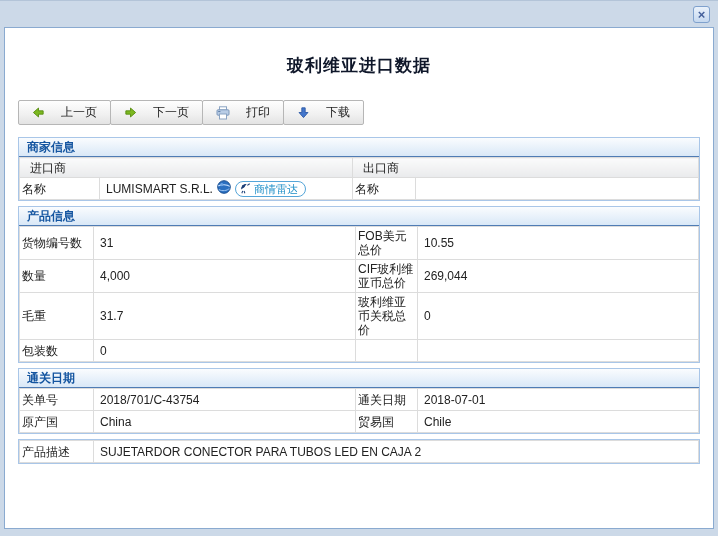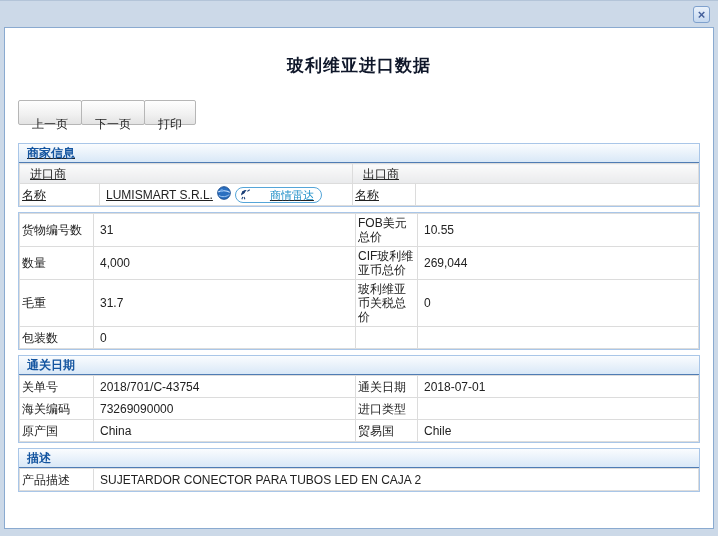--- a/index.html
+++ b/index.html
@@ -31,53 +31,52 @@
   }
   .page-title {
     margin-top:26px;
     text-align:center;
     font-size:17px; font-weight:bold; color:#0f172a;
     letter-spacing:1px;
   }
   
   .toolbar { display:flex; margin-top:23px; }
   .tb-btn {
-    display:flex; align-items:center; gap:7px;
-    height:25px; padding:8px 13px;
+    display:flex; align-items:center; gap:16px;
+    height:25px; padding:0 13px;
     background:linear-gradient(#fefefe,#f0f0f0 60%,#e3e3e3);
     border:1px solid #b6b6b6; border-radius:2px;
     margin-right:-1px;
     font-size:12px; color:#222; cursor:pointer;
     font-family:"Liberation Sans","DejaVu Sans",sans-serif;
-    flex-direction:column;
   }
   .tb-btn svg { display:block; }
   
   .section { border:1px solid #a9c6e8; margin-top:5px; }
-  .section.first { margin-top:18px;text-decoration:underline; }
+  .section.first { margin-top:12px; }
   .sec-header {
     height:19px; line-height:18px; padding-left:8px;
     background:linear-gradient(#fafcfe,#d9e8f7);
     border-bottom:1px solid #4f7cb4;
     color:#1455a0; font-size:12px; font-weight:bold;
   }
   table { width:100%; border-collapse:collapse; table-layout:fixed; font-size:12px; }
   td { border:1px solid #dcdcdc; padding:2px 6px; vertical-align:middle; color:#222; line-height:14px; overflow:hidden; }
   td.lbl { text-align:left; padding:2px 2px; }
   tr.thead td {
     background:linear-gradient(#fbfbfb,#e9eaec);
     text-align:left; padding-left:10px; height:20px;
   }
   tr.r22 td { height:22px; }
   tr.r32 td { height:32px; }
   
   .name-cell { display:flex; align-items:center; gap:4px; }
   .globe { display:inline-block; cursor:pointer; }
   .radar-pill {
-    display:inline-flex; align-items:center; gap:19px;
+    display:inline-flex; align-items:center; gap:3px;
     height:16px; padding:0 7px 0 4px;
     border:1px solid #55a5d8; border-radius:9px;
     color:#1e8fc8; font-size:11px; cursor:pointer; white-space:nowrap;
     background:#fff;
   }
 </style>
 </head>
 <body>
 
 <button class="close-btn"><span>×</span></button>
@@ -100,20 +99,26 @@
       <span>下一页</span>
     </button>
     <button class="tb-btn">
       <svg width="14" height="14" viewBox="0 0 14 14">
         <rect x="3.5" y="0.8" width="7" height="3.4" fill="#fff" stroke="#8aa3c2"></rect>
         <rect x="1" y="3.8" width="12" height="5.4" rx="1" fill="#b9cde6" stroke="#7d98bb"></rect>
         <rect x="3.5" y="8" width="7" height="5" fill="#fff" stroke="#8aa3c2"></rect>
         <rect x="2.2" y="5" width="2.2" height="1.1" fill="#5f7fa8"></rect>
       </svg>
       <span>打印</span>
+    </button>
+    <button class="tb-btn">
+      <svg width="13" height="13" viewBox="0 0 14 14">
+          <path d="M5.2 2 V7 H2.2 L7 12.5 L11.8 7 H8.8 V2 Z" fill="#4477cc" stroke="#2f5ba8" stroke-width="1"></path>
+        </svg>
+      <span>下载</span>
     </button>
   </div>
 
   <div class="section first">
     <div class="sec-header">商家信息</div>
     <table>
       <colgroup>
           <col style="width:80px">
           <col style="width:253px">
           <col style="width:63px">
@@ -149,20 +154,21 @@
           </span>
         </td>
         <td class="lbl">名称</td>
         <td></td>
       </tr>
     </tbody>
       </table>
   </div>
 
   <div class="section">
+    <div class="sec-header">产品信息</div>
     <table>
       <colgroup>
           <col style="width:74px">
           <col style="width:262px">
           <col style="width:62px">
           <col>
         </colgroup>
       <tbody>
           <tr class="r32">
         <td class="lbl">货物编号数</td>
@@ -202,37 +208,30 @@
           <col>
         </colgroup>
       <tbody>
           <tr class="r22">
         <td class="lbl">关单号</td>
         <td>2018/701/C-43754</td>
         <td class="lbl">通关日期</td>
         <td>2018-07-01</td>
       </tr>
       <tr class="r22">
-        <td class="lbl">海关编码</td>
-        <td>73269090000</td>
-        <td class="lbl">进口类型</td>
-        <td></td>
-      </tr>
-      <tr class="r22">
         <td class="lbl">原产国</td>
         <td>China</td>
         <td class="lbl">贸易国</td>
         <td>Chile</td>
       </tr>
     </tbody>
       </table>
   </div>
 
   <div class="section">
-    <div class="sec-header">描述</div>
     <table>
       <colgroup>
           <col style="width:74px">
           <col>
         </colgroup>
       <tbody>
           <tr class="r22">
         <td class="lbl">产品描述</td>
         <td>SUJETARDOR CONECTOR PARA TUBOS LED EN CAJA 2</td>
       </tr>

